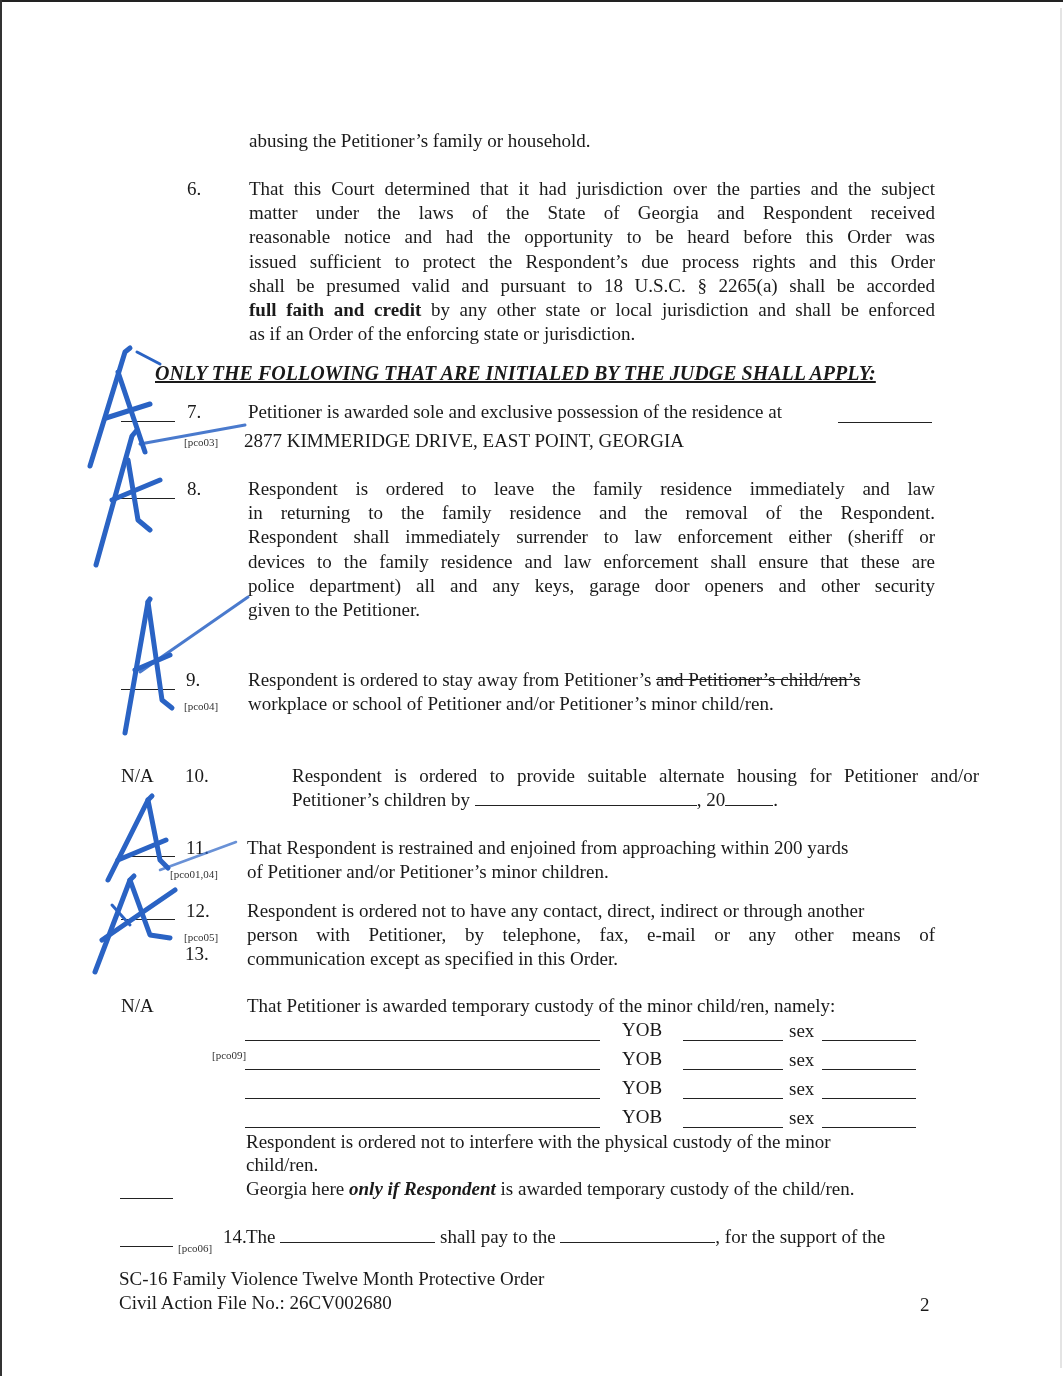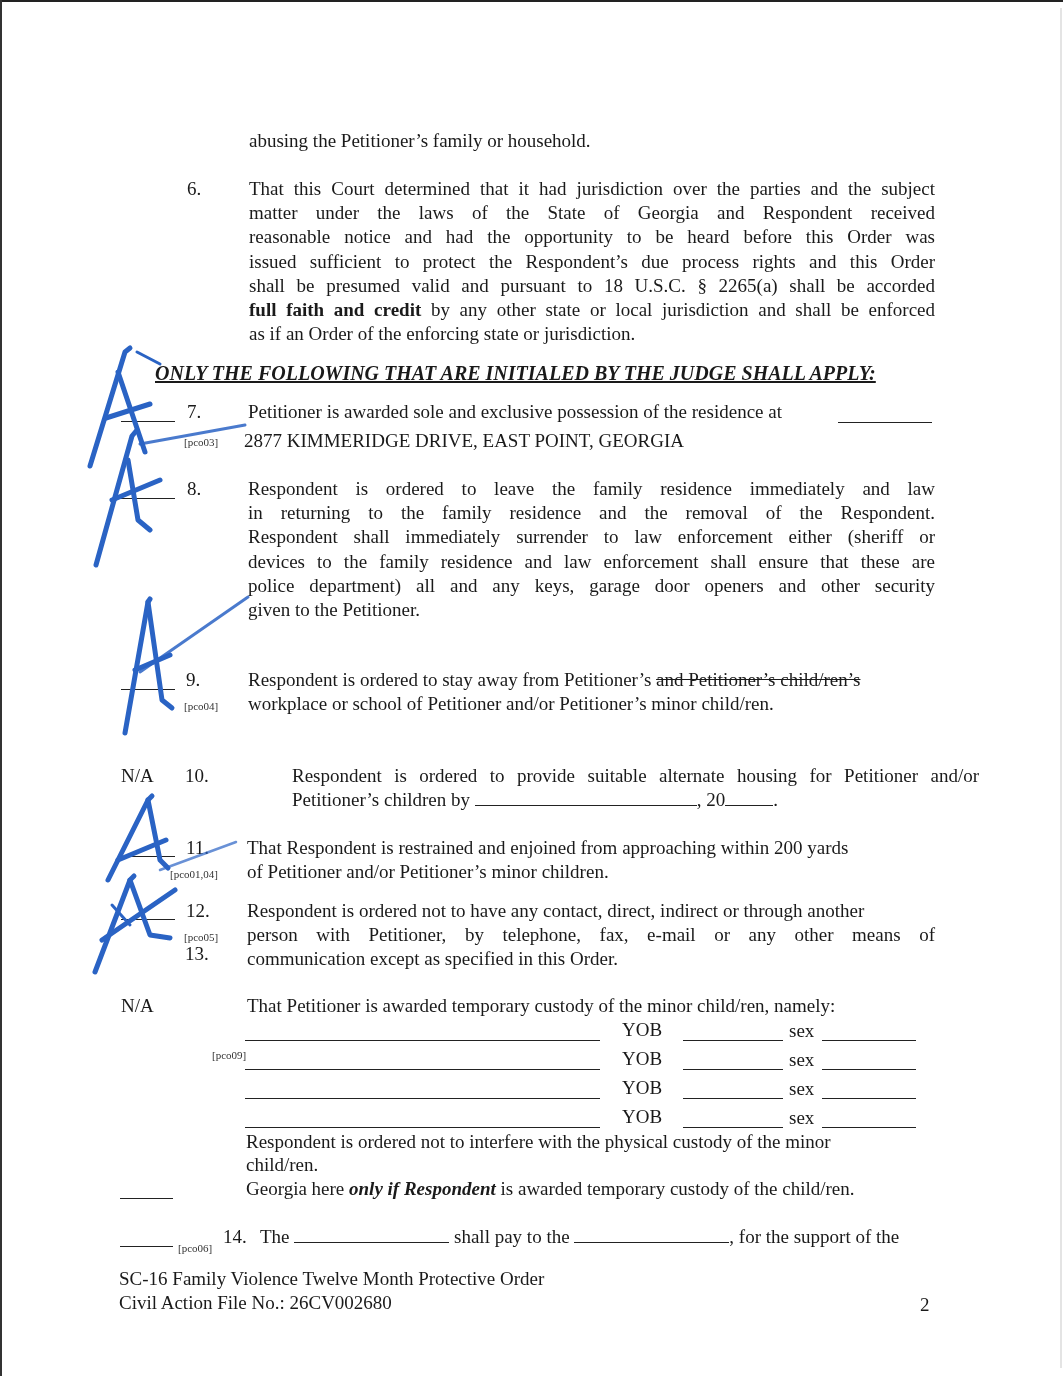--- a/index.html
+++ b/index.html
@@ -136,21 +136,21 @@
 
 <div class="t" style="left:246px;top:1130px;">Respondent is ordered not to interfere with the physical custody of the minor</div>
 <div class="t" style="left:246px;top:1153px;">child/ren.</div>
 
 <div class="hblank" style="left:120px;top:1198px;width:53px;"></div>
 <div class="code" style="left:178px;top:1241px;">[pco06]</div>
 <div class="t" style="left:246px;top:1177px;"><span>Georgia here </span><span class="bi">only if Respondent</span><span> is awarded temporary custody of the child/ren.</span></div>
 
 <div class="hblank" style="left:120px;top:1246px;width:53px;"></div>
 <div class="num" style="left:184px;top:1225px;margin-left:39px;">14.</div>
-<div class="t" style="left:260px;top:1225px;"><span>The</span> <span class="blank" style="width:155px;"></span> <span>shall pay to the</span> <span class="blank" style="width:155px;"></span><span>, for the support of the</span></div>
+<div class="t" style="left:246px;top:1225px;"><span>The</span> <span class="blank" style="width:155px;"></span> <span>shall pay to the</span> <span class="blank" style="width:155px;"></span><span>, for the support of the</span></div>
 
 <div class="t" style="left:119px;top:1267px;">SC-16 Family Violence Twelve Month Protective Order</div>
 <div class="t" style="left:119px;top:1291px;">Civil Action File No.: 26CV002680</div>
 <div class="t" style="left:920px;top:1293px;">2</div>
 
 <svg class="ink" width="1063" height="1376">
   <g fill="none" stroke="#2a63c4" stroke-linecap="round" stroke-linejoin="round">
 
     <g stroke-width="5">
       <path d="M90 466 L125 352 L130 348"></path>

